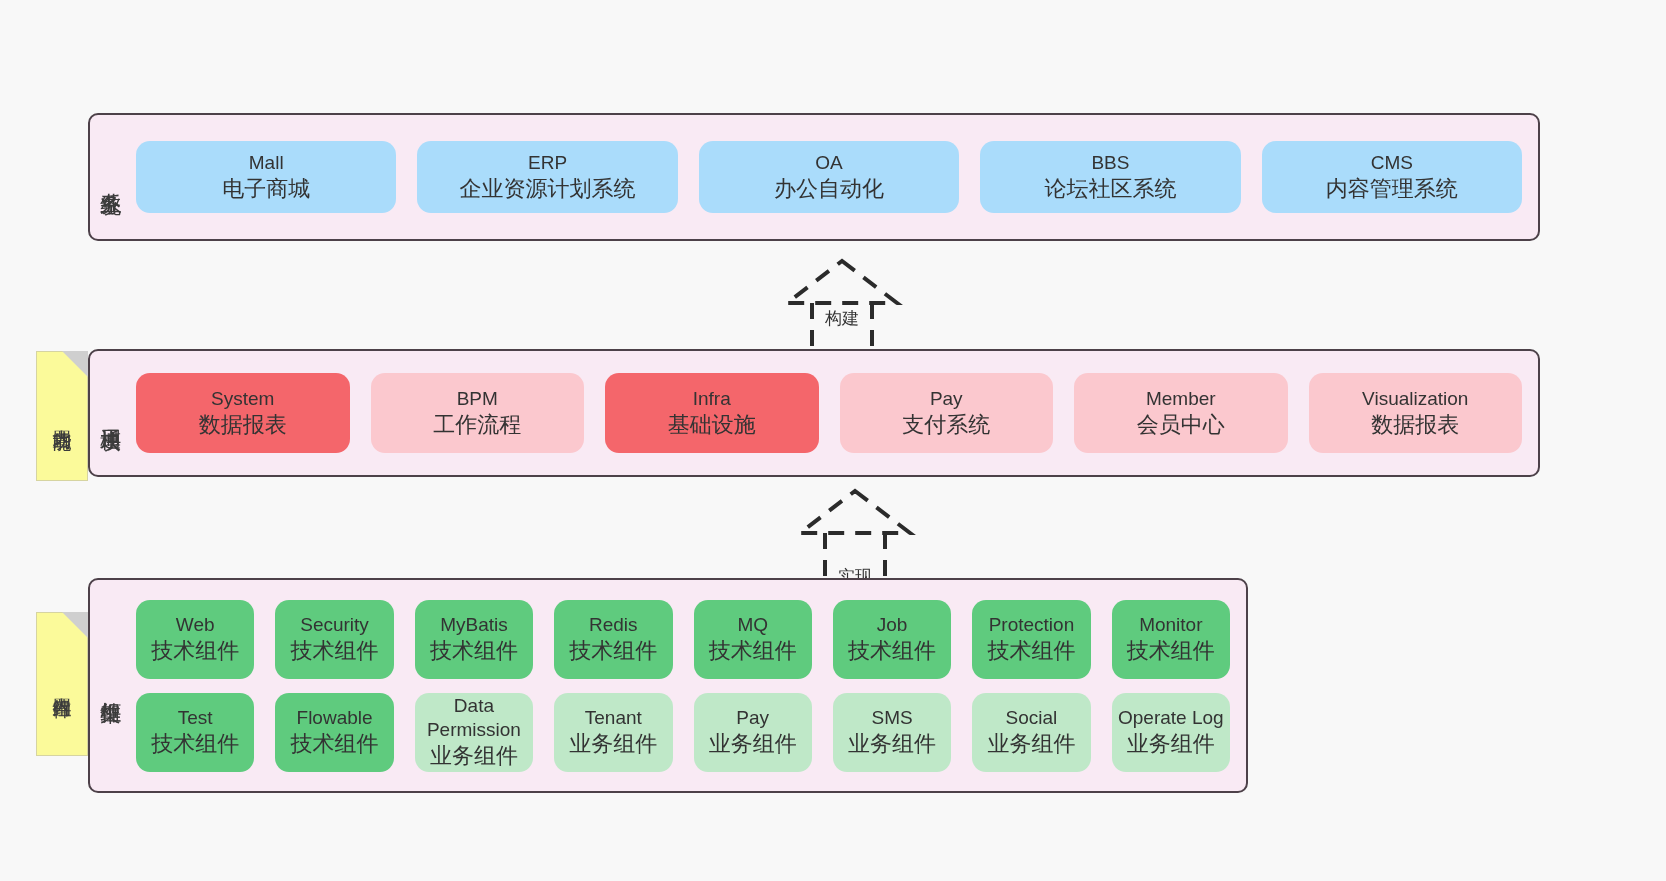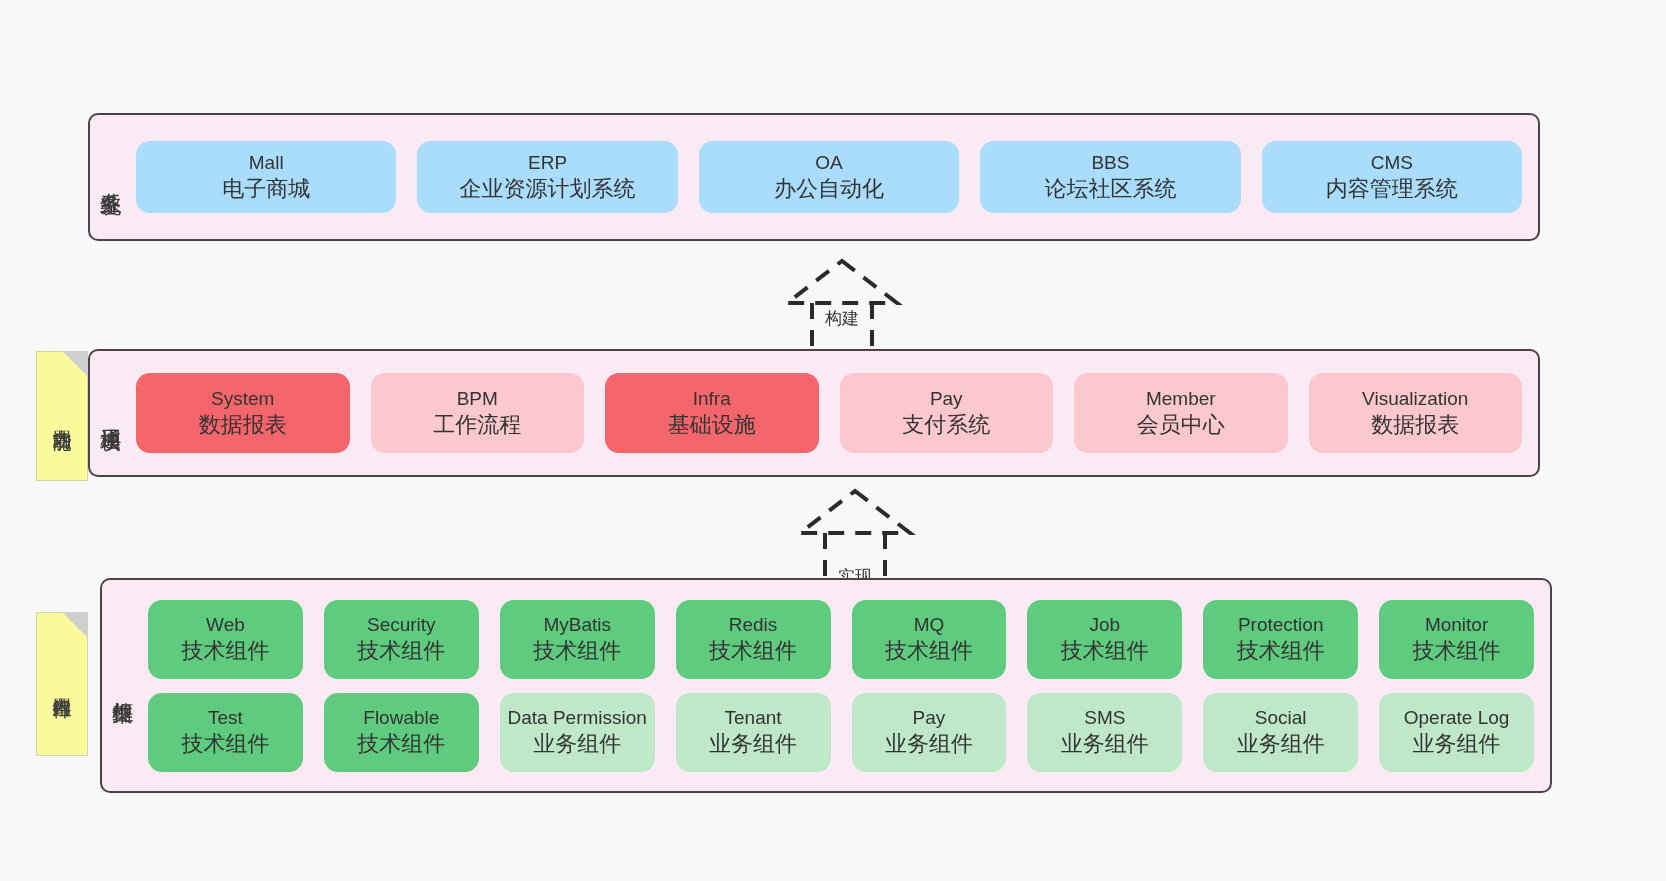--- a/index.html
+++ b/index.html
@@ -77,21 +77,21 @@
   
   .c-blue       { background: #aadcfb; }
   .c-red        { background: #f4666b; }
   .c-pink       { background: #fbc8ce; }
   .c-green      { background: #5fcb7e; }
   .c-lightgreen { background: #bfe8c8; }
 
   
   #band-business { left: 88px;  top: 113px; width: 1452px; height: 128px; }
   #band-common   { left: 88px;  top: 349px; width: 1452px; height: 128px; align-items: center; }
-  #band-frame    { left: 100px;  top: 578px; width: 1452px; height: 215px; }
+  #band-frame    { left: 88px;  top: 578px; width: 1160px; height: 215px; }
 
   #band-business .cell { height: 72px; }
   #band-common   .cell { height: 80px; }
   #band-frame    .cell { height: 79px; }
 
   
   .note {
     position: absolute;
     box-sizing: border-box;
     background: #fbfa9a;

